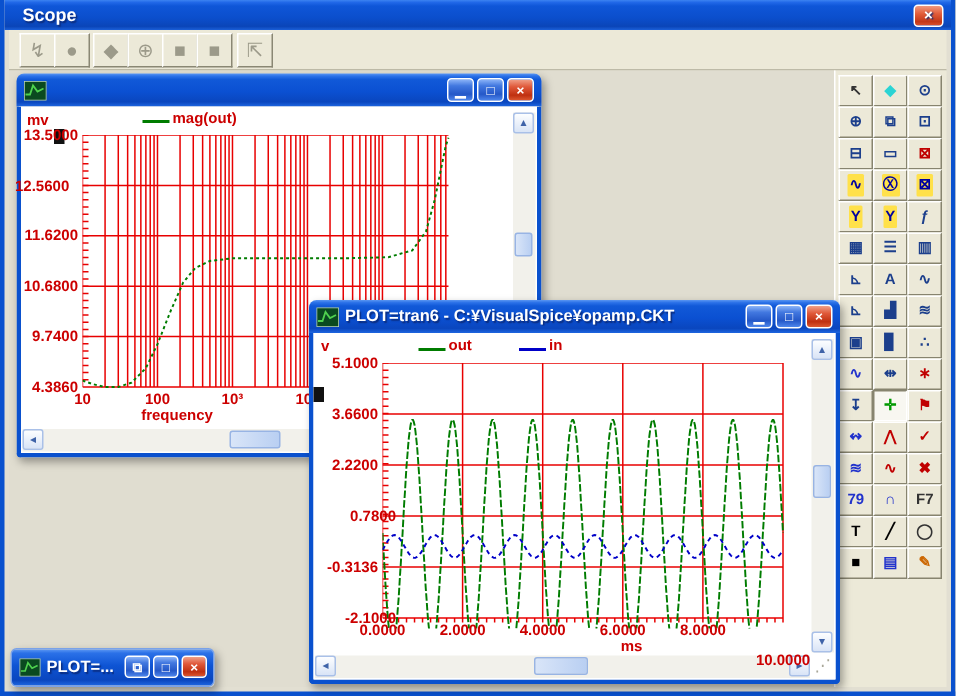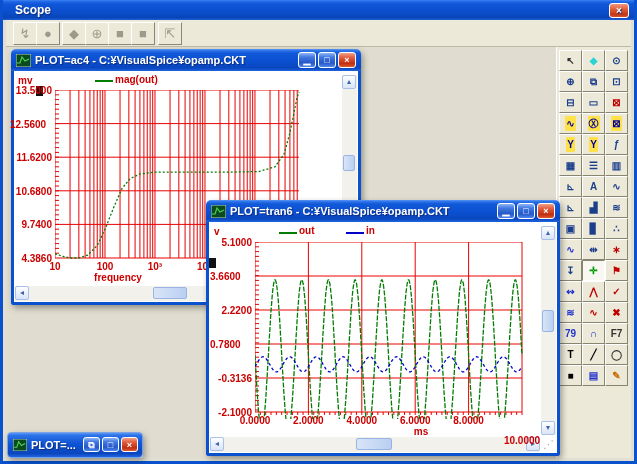--- a/index.html
+++ b/index.html
@@ -116,21 +116,20 @@
         <div class="ptool"><span class="pg" style="color: rgb(204, 102, 0);">✎</span></div>
       </div>
   </div>
 
   <div class="xp-window" id="win-ac4" style="left:8px;top:49px;width:350px;height:256px;z-index:1">
     <div class="titlebar">
       <svg class="wicon" viewBox="0 0 15 13">
         <rect x="0" y="0" width="15" height="13" fill="#0A4A20" stroke="#BFD8BF"></rect>
         <polyline points="1,9 4,9 6,3 9,7 13,5" fill="none" stroke="#4FD24F" stroke-width="1.2"></polyline>
       </svg>
-      <span class="wtitle">PLOT=ac4  - C:¥VisualSpice¥opamp.CKT</span>
       <span class="wbtns">
         <span class="wb">▁</span>
         <span class="wb">□</span>
         <span class="wb close">×</span>
       </span>
     </div>
     <div class="win-body" id="body-ac4">
       <span class="plot-label" style="left:4px;top:5px">mv</span>
       <i class="dash" style="left: 81px; top: 9px; background: rgb(0, 124, 0);"></i>
       <span class="plot-label" style="left:101px;top:4px">mag(out)</span>
@@ -388,25 +387,25 @@
           <line x1="0" y1="144" x2="4" y2="144" stroke="#E80000" stroke-width="1"></line>
           <line x1="0" y1="148.8" x2="4" y2="148.8" stroke="#E80000" stroke-width="1"></line>
           <line x1="0" y1="153.60000000000002" x2="4" y2="153.60000000000002" stroke="#E80000" stroke-width="1"></line>
           <line x1="0" y1="158.40000000000003" x2="4" y2="158.40000000000003" stroke="#E80000" stroke-width="1"></line>
           <line x1="0" y1="163.20000000000005" x2="4" y2="163.20000000000005" stroke="#E80000" stroke-width="1"></line>
           <line x1="0" y1="168.00000000000006" x2="4" y2="168.00000000000006" stroke="#E80000" stroke-width="1"></line>
           <polyline points="0.0,113.3 0.5,122.8 1.1,132.1 1.6,141.1 2.1,149.7 2.7,157.7 3.2,165.1 3.7,171.5 4.3,177.1 4.8,181.7 5.3,185.2 5.9,187.6 6.4,188.7 6.9,188.7 7.5,187.6 8.0,185.2 8.5,181.7 9.1,177.1 9.6,171.5 10.1,165.1 10.7,157.7 11.2,149.7 11.7,141.1 12.3,132.1 12.8,122.8 13.4,113.3 13.9,103.9 14.4,94.5 15.0,85.5 15.5,76.9 16.0,68.9 16.6,61.6 17.1,55.1 17.6,49.5 18.2,45.0 18.7,41.5 19.2,39.1 19.8,37.9 20.3,37.9 20.8,39.1 21.4,41.5 21.9,45.0 22.4,49.5 23.0,55.1 23.5,61.6 24.0,68.9 24.6,76.9 25.1,85.5 25.6,94.5 26.2,103.9 26.7,113.3 27.2,122.8 27.8,132.1 28.3,141.1 28.8,149.7 29.4,157.7 29.9,165.1 30.4,171.5 31.0,177.1 31.5,181.7 32.0,185.2 32.6,187.6 33.1,188.7 33.6,188.7 34.2,187.6 34.7,185.2 35.2,181.7 35.8,177.1 36.3,171.5 36.8,165.1 37.4,157.7 37.9,149.7 38.4,141.1 39.0,132.1 39.5,122.8 40.1,113.3 40.6,103.9 41.1,94.5 41.7,85.5 42.2,76.9 42.7,68.9 43.3,61.6 43.8,55.1 44.3,49.5 44.9,45.0 45.4,41.5 45.9,39.1 46.5,37.9 47.0,37.9 47.5,39.1 48.1,41.5 48.6,45.0 49.1,49.5 49.7,55.1 50.2,61.6 50.7,68.9 51.3,76.9 51.8,85.5 52.3,94.5 52.9,103.9 53.4,113.3 53.9,122.8 54.5,132.1 55.0,141.1 55.5,149.7 56.1,157.7 56.6,165.1 57.1,171.5 57.7,177.1 58.2,181.7 58.7,185.2 59.3,187.6 59.8,188.7 60.3,188.7 60.9,187.6 61.4,185.2 61.9,181.7 62.5,177.1 63.0,171.5 63.5,165.1 64.1,157.7 64.6,149.7 65.1,141.1 65.7,132.1 66.2,122.8 66.8,113.3 67.3,103.9 67.8,94.5 68.4,85.5 68.9,76.9 69.4,68.9 70.0,61.6 70.5,55.1 71.0,49.5 71.6,45.0 72.1,41.5 72.6,39.1 73.2,37.9 73.7,37.9 74.2,39.1 74.8,41.5 75.3,45.0 75.8,49.5 76.4,55.1 76.9,61.6 77.4,68.9 78.0,76.9 78.5,85.5 79.0,94.5 79.6,103.9 80.1,113.3 80.6,122.8 81.2,132.1 81.7,141.1 82.2,149.7 82.8,157.7 83.3,165.1 83.8,171.5 84.4,177.1 84.9,181.7 85.4,185.2 86.0,187.6 86.5,188.7 87.0,188.7 87.6,187.6 88.1,185.2 88.6,181.7 89.2,177.1 89.7,171.5 90.2,165.1 90.8,157.7 91.3,149.7 91.8,141.1 92.4,132.1 92.9,122.8 93.5,113.3 94.0,103.9 94.5,94.5 95.1,85.5 95.6,76.9 96.1,68.9 96.7,61.6 97.2,55.1 97.7,49.5 98.3,45.0 98.8,41.5 99.3,39.1 99.9,37.9 100.4,37.9 100.9,39.1 101.5,41.5 102.0,45.0 102.5,49.5 103.1,55.1 103.6,61.6 104.1,68.9 104.7,76.9 105.2,85.5 105.7,94.5 106.3,103.9 106.8,113.3 107.3,122.8 107.9,132.1 108.4,141.1 108.9,149.7 109.5,157.7 110.0,165.1 110.5,171.5 111.1,177.1 111.6,181.7 112.1,185.2 112.7,187.6 113.2,188.7 113.7,188.7 114.3,187.6 114.8,185.2 115.3,181.7 115.9,177.1 116.4,171.5 116.9,165.1 117.5,157.7 118.0,149.7 118.5,141.1 119.1,132.1 119.6,122.8 120.1,113.3 120.7,103.9 121.2,94.5 121.8,85.5 122.3,76.9 122.8,68.9 123.4,61.6 123.9,55.1 124.4,49.5 125.0,45.0 125.5,41.5 126.0,39.1 126.6,37.9 127.1,37.9 127.6,39.1 128.2,41.5 128.7,45.0 129.2,49.5 129.8,55.1 130.3,61.6 130.8,68.9 131.4,76.9 131.9,85.5 132.4,94.5 133.0,103.9 133.5,113.3 134.0,122.8 134.6,132.1 135.1,141.1 135.6,149.7 136.2,157.7 136.7,165.1 137.2,171.5 137.8,177.1 138.3,181.7 138.8,185.2 139.4,187.6 139.9,188.7 140.4,188.7 141.0,187.6 141.5,185.2 142.0,181.7 142.6,177.1 143.1,171.5 143.6,165.1 144.2,157.7 144.7,149.7 145.2,141.1 145.8,132.1 146.3,122.8 146.8,113.3 147.4,103.9 147.9,94.5 148.5,85.5 149.0,76.9 149.5,68.9 150.1,61.6 150.6,55.1 151.1,49.5 151.7,45.0 152.2,41.5 152.7,39.1 153.3,37.9 153.8,37.9 154.3,39.1 154.9,41.5 155.4,45.0 155.9,49.5 156.5,55.1 157.0,61.6 157.5,68.9 158.1,76.9 158.6,85.5 159.1,94.5 159.7,103.9 160.2,113.3 160.7,122.8 161.3,132.1 161.8,141.1 162.3,149.7 162.9,157.7 163.4,165.1 163.9,171.5 164.5,177.1 165.0,181.7 165.5,185.2 166.1,187.6 166.6,188.7 167.1,188.7 167.7,187.6 168.2,185.2 168.7,181.7 169.3,177.1 169.8,171.5 170.3,165.1 170.9,157.7 171.4,149.7 171.9,141.1 172.5,132.1 173.0,122.8 173.5,113.3 174.1,103.9 174.6,94.5 175.2,85.5 175.7,76.9 176.2,68.9 176.8,61.6 177.3,55.1 177.8,49.5 178.4,45.0 178.9,41.5 179.4,39.1 180.0,37.9 180.5,37.9 181.0,39.1 181.6,41.5 182.1,45.0 182.6,49.5 183.2,55.1 183.7,61.6 184.2,68.9 184.8,76.9 185.3,85.5 185.8,94.5 186.4,103.9 186.9,113.3 187.4,122.8 188.0,132.1 188.5,141.1 189.0,149.7 189.6,157.7 190.1,165.1 190.6,171.5 191.2,177.1 191.7,181.7 192.2,185.2 192.8,187.6 193.3,188.7 193.8,188.7 194.4,187.6 194.9,185.2 195.4,181.7 196.0,177.1 196.5,171.5 197.0,165.1 197.6,157.7 198.1,149.7 198.6,141.1 199.2,132.1 199.7,122.8 200.2,113.3 200.8,103.9 201.3,94.5 201.9,85.5 202.4,76.9 202.9,68.9 203.5,61.6 204.0,55.1 204.5,49.5 205.1,45.0 205.6,41.5 206.1,39.1 206.7,37.9 207.2,37.9 207.7,39.1 208.3,41.5 208.8,45.0 209.3,49.5 209.9,55.1 210.4,61.6 210.9,68.9 211.5,76.9 212.0,85.5 212.5,94.5 213.1,103.9 213.6,113.3 214.1,122.8 214.7,132.1 215.2,141.1 215.7,149.7 216.3,157.7 216.8,165.1 217.3,171.5 217.9,177.1 218.4,181.7 218.9,185.2 219.5,187.6 220.0,188.7 220.5,188.7 221.1,187.6 221.6,185.2 222.1,181.7 222.7,177.1 223.2,171.5 223.7,165.1 224.3,157.7 224.8,149.7 225.3,141.1 225.9,132.1 226.4,122.8 226.9,113.3 227.5,103.9 228.0,94.5 228.6,85.5 229.1,76.9 229.6,68.9 230.2,61.6 230.7,55.1 231.2,49.5 231.8,45.0 232.3,41.5 232.8,39.1 233.4,37.9 233.9,37.9 234.4,39.1 235.0,41.5 235.5,45.0 236.0,49.5 236.6,55.1 237.1,61.6 237.6,68.9 238.2,76.9 238.7,85.5 239.2,94.5 239.8,103.9 240.3,113.3 240.8,122.8 241.4,132.1 241.9,141.1 242.4,149.7 243.0,157.7 243.5,165.1 244.0,171.5 244.6,177.1 245.1,181.7 245.6,185.2 246.2,187.6 246.7,188.7 247.2,188.7 247.8,187.6 248.3,185.2 248.8,181.7 249.4,177.1 249.9,171.5 250.4,165.1 251.0,157.7 251.5,149.7 252.0,141.1 252.6,132.1 253.1,122.8 253.6,113.3 254.2,103.9 254.7,94.5 255.3,85.5 255.8,76.9 256.3,68.9 256.9,61.6 257.4,55.1 257.9,49.5 258.5,45.0 259.0,41.5 259.5,39.1 260.1,37.9 260.6,37.9 261.1,39.1 261.7,41.5 262.2,45.0 262.7,49.5 263.3,55.1 263.8,61.6 264.3,68.9 264.9,76.9 265.4,85.5 265.9,94.5 266.5,103.9 267.0,113.3" fill="none" stroke="#007C00" stroke-width="1.3" stroke-dasharray="5,1.5"></polyline>
           <polyline points="0.0,124.6 0.5,123.7 1.1,122.8 1.6,121.8 2.1,120.9 2.7,120.0 3.2,119.1 3.7,118.3 4.3,117.5 4.8,116.8 5.3,116.2 5.9,115.7 6.4,115.3 6.9,115.0 7.5,114.8 8.0,114.7 8.5,114.8 9.1,115.0 9.6,115.3 10.1,115.7 10.7,116.2 11.2,116.8 11.7,117.5 12.3,118.3 12.8,119.1 13.4,120.0 13.9,120.9 14.4,121.8 15.0,122.8 15.5,123.7 16.0,124.6 16.6,125.5 17.1,126.4 17.6,127.1 18.2,127.8 18.7,128.4 19.2,128.9 19.8,129.3 20.3,129.6 20.8,129.8 21.4,129.9 21.9,129.8 22.4,129.6 23.0,129.3 23.5,128.9 24.0,128.4 24.6,127.8 25.1,127.1 25.6,126.4 26.2,125.5 26.7,124.6 27.2,123.7 27.8,122.8 28.3,121.8 28.8,120.9 29.4,120.0 29.9,119.1 30.4,118.3 31.0,117.5 31.5,116.8 32.0,116.2 32.6,115.7 33.1,115.3 33.6,115.0 34.2,114.8 34.7,114.7 35.2,114.8 35.8,115.0 36.3,115.3 36.8,115.7 37.4,116.2 37.9,116.8 38.4,117.5 39.0,118.3 39.5,119.1 40.1,120.0 40.6,120.9 41.1,121.8 41.7,122.8 42.2,123.7 42.7,124.6 43.3,125.5 43.8,126.4 44.3,127.1 44.9,127.8 45.4,128.4 45.9,128.9 46.5,129.3 47.0,129.6 47.5,129.8 48.1,129.9 48.6,129.8 49.1,129.6 49.7,129.3 50.2,128.9 50.7,128.4 51.3,127.8 51.8,127.1 52.3,126.4 52.9,125.5 53.4,124.6 53.9,123.7 54.5,122.8 55.0,121.8 55.5,120.9 56.1,120.0 56.6,119.1 57.1,118.3 57.7,117.5 58.2,116.8 58.7,116.2 59.3,115.7 59.8,115.3 60.3,115.0 60.9,114.8 61.4,114.7 61.9,114.8 62.5,115.0 63.0,115.3 63.5,115.7 64.1,116.2 64.6,116.8 65.1,117.5 65.7,118.3 66.2,119.1 66.8,120.0 67.3,120.9 67.8,121.8 68.4,122.8 68.9,123.7 69.4,124.6 70.0,125.5 70.5,126.4 71.0,127.1 71.6,127.8 72.1,128.4 72.6,128.9 73.2,129.3 73.7,129.6 74.2,129.8 74.8,129.9 75.3,129.8 75.8,129.6 76.4,129.3 76.9,128.9 77.4,128.4 78.0,127.8 78.5,127.1 79.0,126.4 79.6,125.5 80.1,124.6 80.6,123.7 81.2,122.8 81.7,121.8 82.2,120.9 82.8,120.0 83.3,119.1 83.8,118.3 84.4,117.5 84.9,116.8 85.4,116.2 86.0,115.7 86.5,115.3 87.0,115.0 87.6,114.8 88.1,114.7 88.6,114.8 89.2,115.0 89.7,115.3 90.2,115.7 90.8,116.2 91.3,116.8 91.8,117.5 92.4,118.3 92.9,119.1 93.5,120.0 94.0,120.9 94.5,121.8 95.1,122.8 95.6,123.7 96.1,124.6 96.7,125.5 97.2,126.4 97.7,127.1 98.3,127.8 98.8,128.4 99.3,128.9 99.9,129.3 100.4,129.6 100.9,129.8 101.5,129.9 102.0,129.8 102.5,129.6 103.1,129.3 103.6,128.9 104.1,128.4 104.7,127.8 105.2,127.1 105.7,126.4 106.3,125.5 106.8,124.6 107.3,123.7 107.9,122.8 108.4,121.8 108.9,120.9 109.5,120.0 110.0,119.1 110.5,118.3 111.1,117.5 111.6,116.8 112.1,116.2 112.7,115.7 113.2,115.3 113.7,115.0 114.3,114.8 114.8,114.7 115.3,114.8 115.9,115.0 116.4,115.3 116.9,115.7 117.5,116.2 118.0,116.8 118.5,117.5 119.1,118.3 119.6,119.1 120.1,120.0 120.7,120.9 121.2,121.8 121.8,122.8 122.3,123.7 122.8,124.6 123.4,125.5 123.9,126.4 124.4,127.1 125.0,127.8 125.5,128.4 126.0,128.9 126.6,129.3 127.1,129.6 127.6,129.8 128.2,129.9 128.7,129.8 129.2,129.6 129.8,129.3 130.3,128.9 130.8,128.4 131.4,127.8 131.9,127.1 132.4,126.4 133.0,125.5 133.5,124.6 134.0,123.7 134.6,122.8 135.1,121.8 135.6,120.9 136.2,120.0 136.7,119.1 137.2,118.3 137.8,117.5 138.3,116.8 138.8,116.2 139.4,115.7 139.9,115.3 140.4,115.0 141.0,114.8 141.5,114.7 142.0,114.8 142.6,115.0 143.1,115.3 143.6,115.7 144.2,116.2 144.7,116.8 145.2,117.5 145.8,118.3 146.3,119.1 146.8,120.0 147.4,120.9 147.9,121.8 148.5,122.8 149.0,123.7 149.5,124.6 150.1,125.5 150.6,126.4 151.1,127.1 151.7,127.8 152.2,128.4 152.7,128.9 153.3,129.3 153.8,129.6 154.3,129.8 154.9,129.9 155.4,129.8 155.9,129.6 156.5,129.3 157.0,128.9 157.5,128.4 158.1,127.8 158.6,127.1 159.1,126.4 159.7,125.5 160.2,124.6 160.7,123.7 161.3,122.8 161.8,121.8 162.3,120.9 162.9,120.0 163.4,119.1 163.9,118.3 164.5,117.5 165.0,116.8 165.5,116.2 166.1,115.7 166.6,115.3 167.1,115.0 167.7,114.8 168.2,114.7 168.7,114.8 169.3,115.0 169.8,115.3 170.3,115.7 170.9,116.2 171.4,116.8 171.9,117.5 172.5,118.3 173.0,119.1 173.5,120.0 174.1,120.9 174.6,121.8 175.2,122.8 175.7,123.7 176.2,124.6 176.8,125.5 177.3,126.4 177.8,127.1 178.4,127.8 178.9,128.4 179.4,128.9 180.0,129.3 180.5,129.6 181.0,129.8 181.6,129.9 182.1,129.8 182.6,129.6 183.2,129.3 183.7,128.9 184.2,128.4 184.8,127.8 185.3,127.1 185.8,126.4 186.4,125.5 186.9,124.6 187.4,123.7 188.0,122.8 188.5,121.8 189.0,120.9 189.6,120.0 190.1,119.1 190.6,118.3 191.2,117.5 191.7,116.8 192.2,116.2 192.8,115.7 193.3,115.3 193.8,115.0 194.4,114.8 194.9,114.7 195.4,114.8 196.0,115.0 196.5,115.3 197.0,115.7 197.6,116.2 198.1,116.8 198.6,117.5 199.2,118.3 199.7,119.1 200.2,120.0 200.8,120.9 201.3,121.8 201.9,122.8 202.4,123.7 202.9,124.6 203.5,125.5 204.0,126.4 204.5,127.1 205.1,127.8 205.6,128.4 206.1,128.9 206.7,129.3 207.2,129.6 207.7,129.8 208.3,129.9 208.8,129.8 209.3,129.6 209.9,129.3 210.4,128.9 210.9,128.4 211.5,127.8 212.0,127.1 212.5,126.4 213.1,125.5 213.6,124.6 214.1,123.7 214.7,122.8 215.2,121.8 215.7,120.9 216.3,120.0 216.8,119.1 217.3,118.3 217.9,117.5 218.4,116.8 218.9,116.2 219.5,115.7 220.0,115.3 220.5,115.0 221.1,114.8 221.6,114.7 222.1,114.8 222.7,115.0 223.2,115.3 223.7,115.7 224.3,116.2 224.8,116.8 225.3,117.5 225.9,118.3 226.4,119.1 226.9,120.0 227.5,120.9 228.0,121.8 228.6,122.8 229.1,123.7 229.6,124.6 230.2,125.5 230.7,126.4 231.2,127.1 231.8,127.8 232.3,128.4 232.8,128.9 233.4,129.3 233.9,129.6 234.4,129.8 235.0,129.9 235.5,129.8 236.0,129.6 236.6,129.3 237.1,128.9 237.6,128.4 238.2,127.8 238.7,127.1 239.2,126.4 239.8,125.5 240.3,124.6 240.8,123.7 241.4,122.8 241.9,121.8 242.4,120.9 243.0,120.0 243.5,119.1 244.0,118.3 244.6,117.5 245.1,116.8 245.6,116.2 246.2,115.7 246.7,115.3 247.2,115.0 247.8,114.8 248.3,114.7 248.8,114.8 249.4,115.0 249.9,115.3 250.4,115.7 251.0,116.2 251.5,116.8 252.0,117.5 252.6,118.3 253.1,119.1 253.6,120.0 254.2,120.9 254.7,121.8 255.3,122.8 255.8,123.7 256.3,124.6 256.9,125.5 257.4,126.4 257.9,127.1 258.5,127.8 259.0,128.4 259.5,128.9 260.1,129.3 260.6,129.6 261.1,129.8 261.7,129.9 262.2,129.8 262.7,129.6 263.3,129.3 263.8,128.9 264.3,128.4 264.9,127.8 265.4,127.1 265.9,126.4 266.5,125.5 267.0,124.6" fill="none" stroke="#0000C8" stroke-width="1.3" stroke-dasharray="3,2.5"></polyline>
         </svg>
         <div class="plot-label" style="left: 1px; top: 16px; width: 42px; text-align: right;">5.1000</div>
-        <div class="plot-label" style="left: 1px; top: 50px; width: 29px; text-align: right;">3.6600</div>
+        <div class="plot-label" style="left: 1px; top: 50px; width: 42px; text-align: right;">3.6600</div>
         <div class="plot-label" style="left: 1px; top: 84px; width: 42px; text-align: right;">2.2200</div>
-        <div class="plot-label" style="left: 1px; top: 118px; width: 24px; text-align: right;">0.7800</div>
+        <div class="plot-label" style="left: 1px; top: 118px; width: 54px; text-align: right;">0.7800</div>
         <div class="plot-label" style="left: 1px; top: 152px; width: 42px; text-align: right;">-0.3136</div>
-        <div class="plot-label" style="left: 1px; top: 186px; width: 42px; text-align: right;">-2.1000</div>
+        <div class="plot-label" style="left: 1px; top: 186px; width: 54px; text-align: right;">-2.1000</div>
         <div class="plot-label" style="left: 26px; top: 194px; width: 40px; text-align: center;">0.0000</div>
         <div class="plot-label" style="left: 79.4px; top: 194px; width: 40px; text-align: center;">2.0000</div>
         <div class="plot-label" style="left: 132.8px; top: 194px; width: 40px; text-align: center;">4.0000</div>
         <div class="plot-label" style="left: 186.2px; top: 194px; width: 40px; text-align: center;">6.0000</div>
         <div class="plot-label" style="left: 239.6px; top: 194px; width: 40px; text-align: center;">8.0000</div>
         <div class="plot-label" style="left: 293px; top: 194px; width: 40px; text-align: center; margin-top: 20px;">10.0000</div>
         <div class="plot-label" style="left: 38px; top: 205px; width: 40px; text-align: center; margin-top: 44px;">time</div>
         <div class="plot-label" style="left: 192px; top: 205px; width: 40px; text-align: center;">ms</div>
       </div>
   </div>

